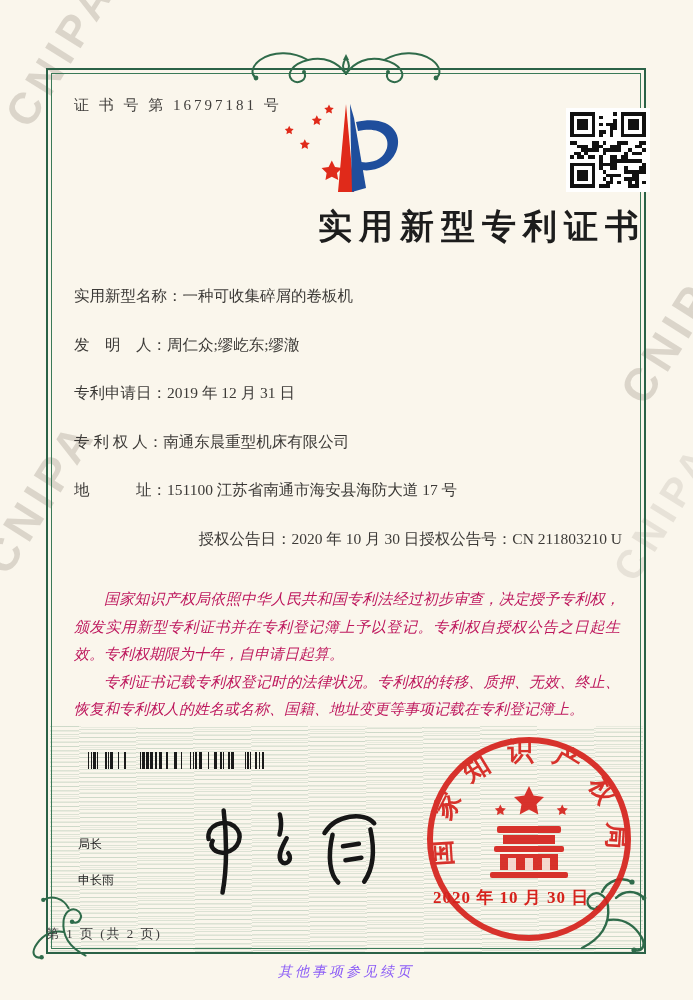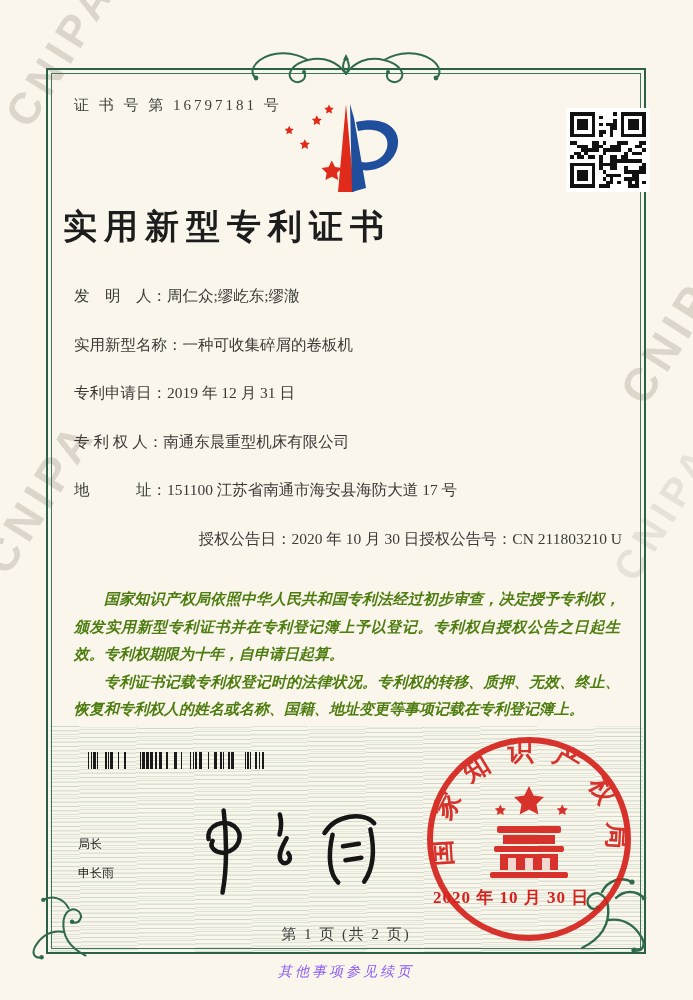--- a/index.html
+++ b/index.html
@@ -20,40 +20,40 @@
   
   .band{position:absolute;left:50px;top:726px;width:593px;height:226px;
       background:
         repeating-linear-gradient(179deg, rgba(110,155,125,0.22) 0 1px, rgba(255,255,255,0) 1px 4px),
         repeating-linear-gradient(1deg, rgba(110,155,125,0.12) 0 1px, rgba(255,255,255,0) 1px 5px);
   }
   .cert-no{position:absolute;left:74px;top:96px;font-size:15px;letter-spacing:3px;color:#413f3c;}
   .logo{position:absolute;left:278px;top:100px;width:140px;height:96px;}
   .qr{position:absolute;left:566px;top:108px;width:84px;height:84px;background:#fff;padding:4px;box-sizing:border-box;}
   .qr svg{display:block;width:100%;height:100%;}
-  .title{position:absolute;left:46px;top:204px;width:600px;text-align:left;
-      font-size:34px;font-weight:bold;letter-spacing:7px;color:#1d1d1d;padding-left:17px;}
+  .title{position:absolute;left:46px;top:204px;width:600px;text-align:right;
+      font-size:34px;font-weight:bold;letter-spacing:7px;color:#1d1d1d;}
   .fields{position:absolute;left:74px;top:286px;width:548px;font-size:15.5px;color:#3c3a37;}
   .frow{margin-bottom:27.5px;white-space:nowrap;}
   .frow .lab{color:#3c3a37;}
   .frow .val{color:#3c3a37;}
   .frow.two{display:flex;justify-content:flex-end;}
   .body-text{position:absolute;left:74px;top:586px;width:546px;font-size:15px;
-      line-height:27.5px;text-align:justify;color:#4d7c0f;font-weight:bold;}
+      line-height:27.5px;text-align:justify;color:#be185d;}
   .body-text p{margin:0;text-indent:2em;font-style:italic;}
   .barcode{position:absolute;left:88px;top:752px;width:188px;height:17px;}
   .post{position:absolute;left:78px;top:836px;font-size:12px;color:#222;
       font-family:"Liberation Sans","DejaVu Sans",sans-serif;}
-  .post .name{margin-top:12px;}
+  .post .name{margin-top:19px;}
   .signature{position:absolute;left:195px;top:798px;width:200px;height:100px;transform:rotate(-2deg);}
   .seal{position:absolute;left:424px;top:734px;width:210px;height:210px;opacity:0.92;}
   .seal-date{position:absolute;left:433px;top:886px;width:200px;font-size:17px;
       color:#d6221c;letter-spacing:1px;white-space:nowrap;font-weight:bold;}
-  .page-info{position:absolute;left:46px;top:925px;width:600px;text-align:center;
-      font-size:15px;color:#3b3b3b;letter-spacing:2px;}
+  .page-info{position:absolute;left:46px;top:925px;width:600px;text-align:left;
+      font-size:13px;color:#3b3b3b;letter-spacing:2px;}
   .footer-note{position:absolute;left:46px;top:963px;width:600px;text-align:center;
       font-size:14px;color:#8b5cf6;letter-spacing:3px;font-style:italic;}
   .ornament-top{position:absolute;left:246px;top:48px;width:200px;height:42px;}
   .ornament-bl{position:absolute;left:18px;top:888px;width:76px;height:76px;transform:scaleX(-1);}
   .ornament-br{position:absolute;left:572px;top:868px;width:90px;height:90px;}
 </style>
 </head>
 <body>
 
 <div class="page">
@@ -347,24 +347,24 @@
         <rect x="16" y="20" width="1" height="1" fill="#111"></rect>
         <rect x="17" y="20" width="1" height="1" fill="#111"></rect>
         <rect x="18" y="20" width="1" height="1" fill="#111"></rect>
       </svg>
     </div>
 
   <div class="title">实用新型专利证书</div>
 
   <div class="fields">
     <div class="frow">
+      <span class="lab">实用新型名称：</span><span class="val">一种可收集碎屑的卷板机</span>
+    </div>
+    <div class="frow">
       <span class="lab">发　明　人：</span><span class="val">周仁众;缪屹东;缪澈</span>
-    </div>
-    <div class="frow">
-      <span class="lab">实用新型名称：</span><span class="val">一种可收集碎屑的卷板机</span>
     </div>
     <div class="frow">
       <span class="lab">专利申请日：</span><span class="val">2019 年 12 月 31 日</span>
     </div>
     <div class="frow">
       <span class="lab">专 利 权 人：</span><span class="val">南通东晨重型机床有限公司</span>
     </div>
     <div class="frow">
       <span class="lab">地　　　址：</span><span class="val">151100 江苏省南通市海安县海防大道 17 号</span>
     </div>

